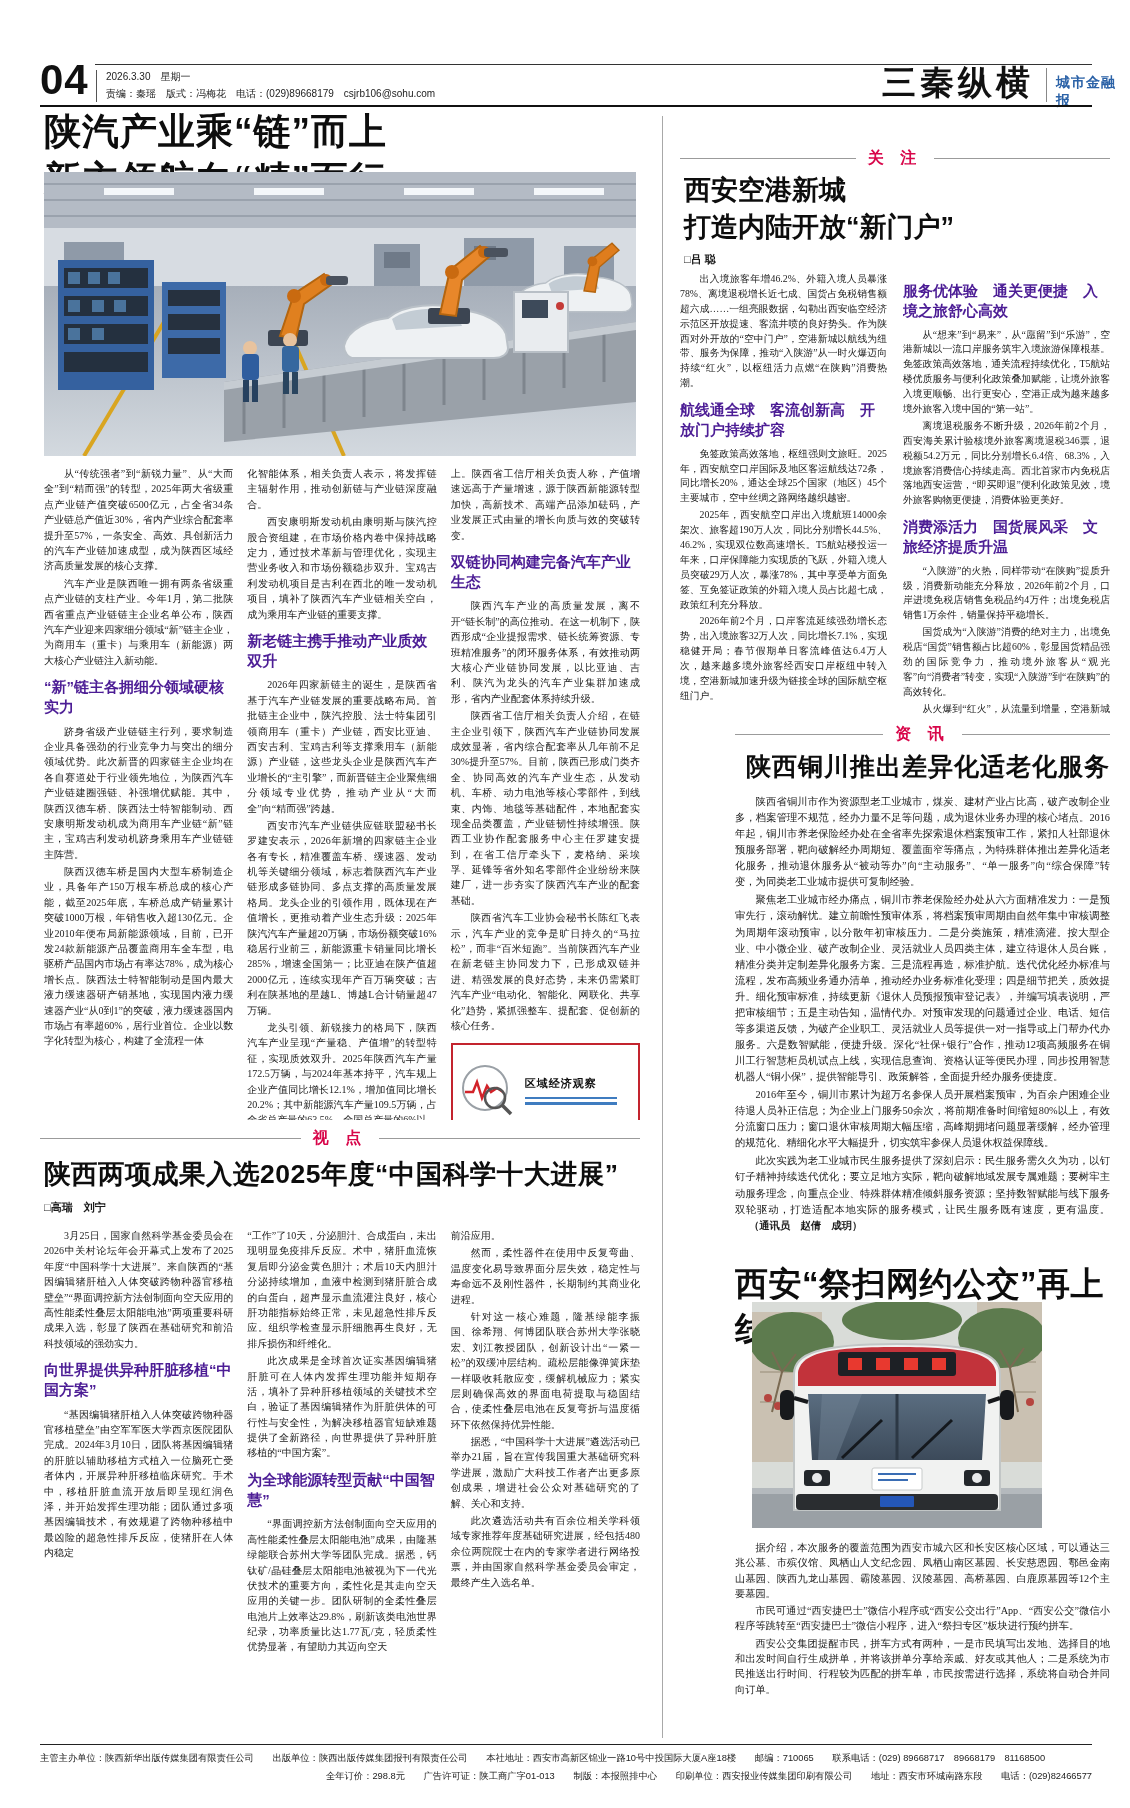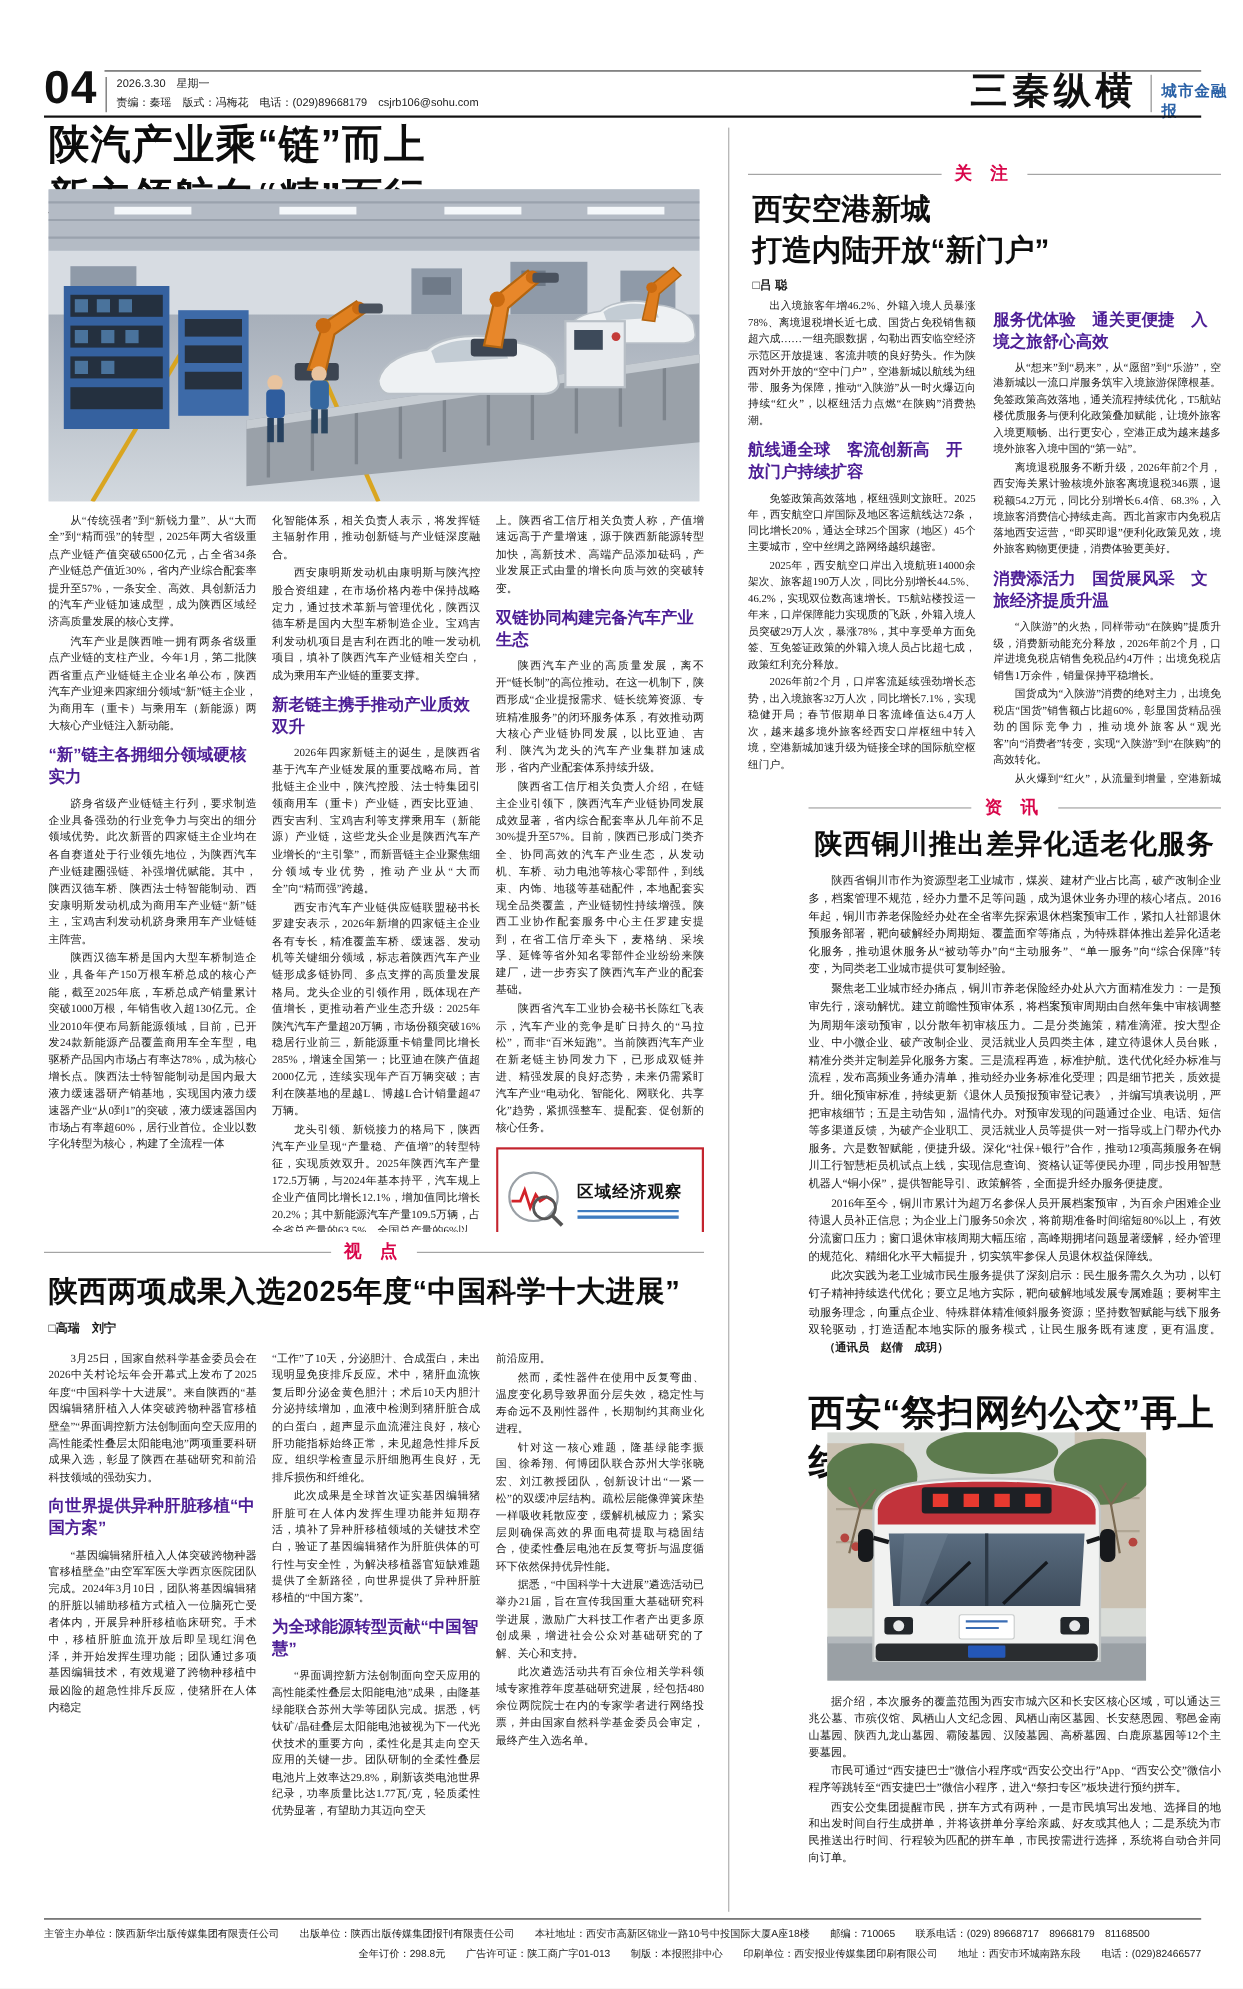--- a/index.html
+++ b/index.html
@@ -31,21 +31,21 @@
   
   .main-headline{left:44px;top:108px;width:600px;font-size:37px;line-height:1.3;
                  font-weight:900;letter-spacing:1px;color:#0d0d0d;}
   .factory-photo{left:44px;top:172px;width:592px;height:284px;}
   .left-body{left:44px;top:466px;width:596px;height:654px;
              grid-template-columns:repeat(3,1fr);gap:0 14px;font-size:10px;line-height:1.54;}
 
   
   .eco-box{border:2.5px solid #c3242e;margin-top:10px;height:96px;box-sizing:border-box;
            display:flex;align-items:center;gap:8px;padding:4px 6px;background:#fff;}
-  .eco-title{font-family:Liberation Sans, sans-serif;font-weight:900;font-size:15px;
+  .eco-title{font-family:Liberation Serif, serif;font-weight:900;font-size:11px;
              letter-spacing:1px;color:#111;}
   .eco-rules{margin-top:5px;}
   .eco-rules div{height:2.5px;background:#3f7cc0;margin-bottom:3px;width:92px;}
 
   
   .secline{display:flex;align-items:center;gap:12px;}
   .secline .rl{flex:1;height:0;border-top:1px solid #9b9b9b;}
   .seclabel{font-weight:900;font-size:16px;letter-spacing:6px;color:#d8064a;white-space:nowrap;}
 
   
@@ -61,21 +61,21 @@
 
   
   .guanzhu-rule{left:680px;top:148px;width:430px;}
   .right-headline{left:684px;top:172px;width:426px;font-size:27px;line-height:1.38;
                   font-weight:700;color:#0d0d0d;}
   .right-byline{left:684px;top:252px;font-size:11px;font-weight:700;}
   .right-body{left:680px;top:272px;width:430px;height:442px;
               grid-template-columns:repeat(2,1fr);gap:0 16px;font-size:9.8px;line-height:1.52;}
 
   .zixun-rule{left:735px;top:724px;width:375px;}
-  .zixun-headline{left:735px;top:750px;width:375px;text-align:center;font-size:25px;
+  .zixun-headline{left:735px;top:750px;width:375px;text-align:right;font-size:25px;
                   font-weight:700;letter-spacing:1px;color:#0d0d0d;}
   .zixun-body{left:735px;top:794px;width:375px;height:462px;overflow:hidden;text-align:justify;
               font-family:"Liberation Serif",serif;font-size:10.3px;line-height:1.56;}
 
   .bus-headline{left:735px;top:1262px;width:380px;font-size:33px;font-weight:700;
                 letter-spacing:0.5px;color:#0d0d0d;}
   .bus-photo{left:752px;top:1302px;width:290px;height:226px;}
   .bus-body{left:735px;top:1540px;width:375px;height:202px;overflow:hidden;text-align:justify;
             font-family:"Liberation Serif",serif;font-size:10.2px;line-height:1.5;}
 
@@ -253,21 +253,21 @@
   <div class="abs cols left-body">
     <div class="col">
         <p class="bp">从“传统强者”到“新锐力量”、从“大而全”到“精而强”的转型，2025年两大省级重点产业链产值突破6500亿元，占全省34条产业链总产值近30%，省内产业综合配套率提升至57%，一条安全、高效、具创新活力的汽车产业链加速成型，成为陕西区域经济高质量发展的核心支撑。</p>
         <p class="bp">汽车产业是陕西唯一拥有两条省级重点产业链的支柱产业。今年1月，第二批陕西省重点产业链链主企业名单公布，陕西汽车产业迎来四家细分领域“新”链主企业，为商用车（重卡）与乘用车（新能源）两大核心产业链注入新动能。</p>
         <h4 class="subhead">“新”链主各拥细分领域硬核实力</h4>
         <p class="bp">跻身省级产业链链主行列，要求制造企业具备强劲的行业竞争力与突出的细分领域优势。此次新晋的四家链主企业均在各自赛道处于行业领先地位，为陕西汽车产业链建圈强链、补强增优赋能。其中，陕西汉德车桥、陕西法士特智能制动、西安康明斯发动机成为商用车产业链“新”链主，宝鸡吉利发动机跻身乘用车产业链链主阵营。</p>
         <p class="bp">陕西汉德车桥是国内大型车桥制造企业，具备年产150万根车桥总成的核心产能，截至2025年底，车桥总成产销量累计突破1000万根，年销售收入超130亿元。企业2010年便布局新能源领域，目前，已开发24款新能源产品覆盖商用车全车型，电驱桥产品国内市场占有率达78%，成为核心增长点。陕西法士特智能制动是国内最大液力缓速器研产销基地，实现国内液力缓速器产业“从0到1”的突破，液力缓速器国内市场占有率超60%，居行业首位。企业以数字化转型为核心，构建了全流程一体</p>
       </div>
     <div class="col">
         <p class="bp cont">化智能体系，相关负责人表示，将发挥链主辐射作用，推动创新链与产业链深度融合。</p>
-        <p class="bp">西安康明斯发动机由康明斯与陕汽控股合资组建，在市场价格内卷中保持战略定力，通过技术革新与管理优化，陕西汉德车桥是国内大型车桥制造企业。宝鸡吉利发动机项目是吉利在西北的唯一发动机项目，填补了陕西汽车产业链相关空白，成为乘用车产业链的重要支撑。</p>
+        <p class="bp">西安康明斯发动机由康明斯与陕汽控股合资组建，在市场价格内卷中保持战略定力，通过技术革新与管理优化，实现主营业务收入和市场份额稳步双升。宝鸡吉利发动机项目是吉利在西北的唯一发动机项目，填补了陕西汽车产业链相关空白，成为乘用车产业链的重要支撑。</p>
         <h4 class="subhead">新老链主携手推动产业质效双升</h4>
         <p class="bp">2026年四家新链主的诞生，是陕西省基于汽车产业链发展的重要战略布局。首批链主企业中，陕汽控股、法士特集团引领商用车（重卡）产业链，西安比亚迪、西安吉利、宝鸡吉利等支撑乘用车（新能源）产业链，这些龙头企业是陕西汽车产业增长的“主引擎”，而新晋链主企业聚焦细分领域专业优势，推动产业从“大而全”向“精而强”跨越。</p>
         <p class="bp">西安市汽车产业链供应链联盟秘书长罗建安表示，2026年新增的四家链主企业各有专长，精准覆盖车桥、缓速器、发动机等关键细分领域，标志着陕西汽车产业链形成多链协同、多点支撑的高质量发展格局。龙头企业的引领作用，既体现在产值增长，更推动着产业生态升级：2025年陕汽汽车产量超20万辆，市场份额突破16%稳居行业前三，新能源重卡销量同比增长285%，增速全国第一；比亚迪在陕产值超2000亿元，连续实现年产百万辆突破；吉利在陕基地的星越L、博越L合计销量超47万辆。</p>
         <p class="bp">龙头引领、新锐接力的格局下，陕西汽车产业呈现“产量稳、产值增”的转型特征，实现质效双升。2025年陕西汽车产量172.5万辆，与2024年基本持平，汽车规上企业产值同比增长12.1%，增加值同比增长20.2%；其中新能源汽车产量109.5万辆，占全省总产量的63.5%、全国总产量的6%以</p>
       </div>
     <div class="col">
       <div>
           <p class="bp cont">上。陕西省工信厅相关负责人称，产值增速远高于产量增速，源于陕西新能源转型加快，高新技术、高端产品添加砝码，产业发展正式由量的增长向质与效的突破转变。</p>
           <h4 class="subhead">双链协同构建完备汽车产业生态</h4>
           <p class="bp">陕西汽车产业的高质量发展，离不开“链长制”的高位推动。在这一机制下，陕西形成“企业提报需求、链长统筹资源、专班精准服务”的闭环服务体系，有效推动两大核心产业链协同发展，以比亚迪、吉利、陕汽为龙头的汽车产业集群加速成形，省内产业配套体系持续升级。</p>

